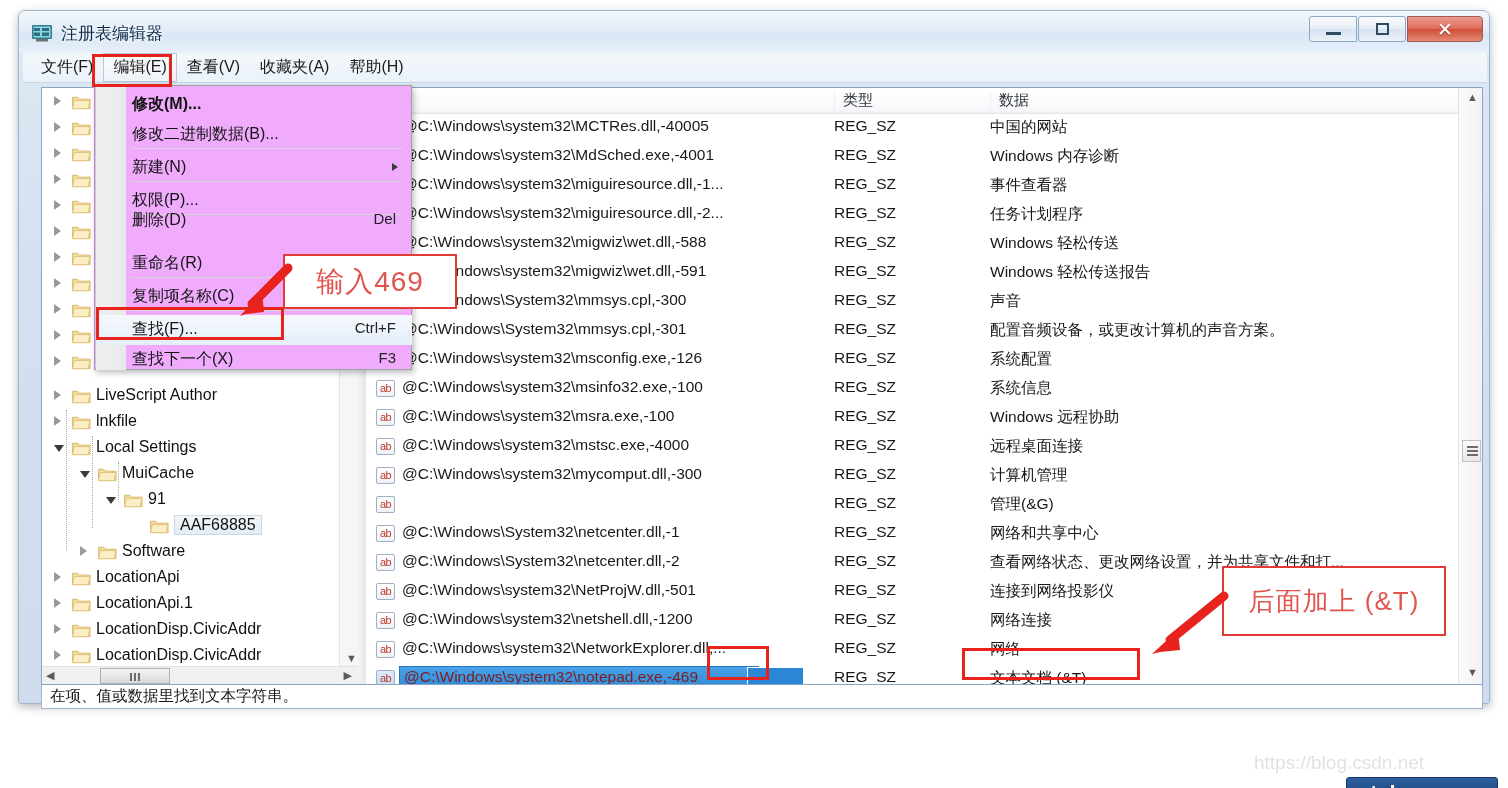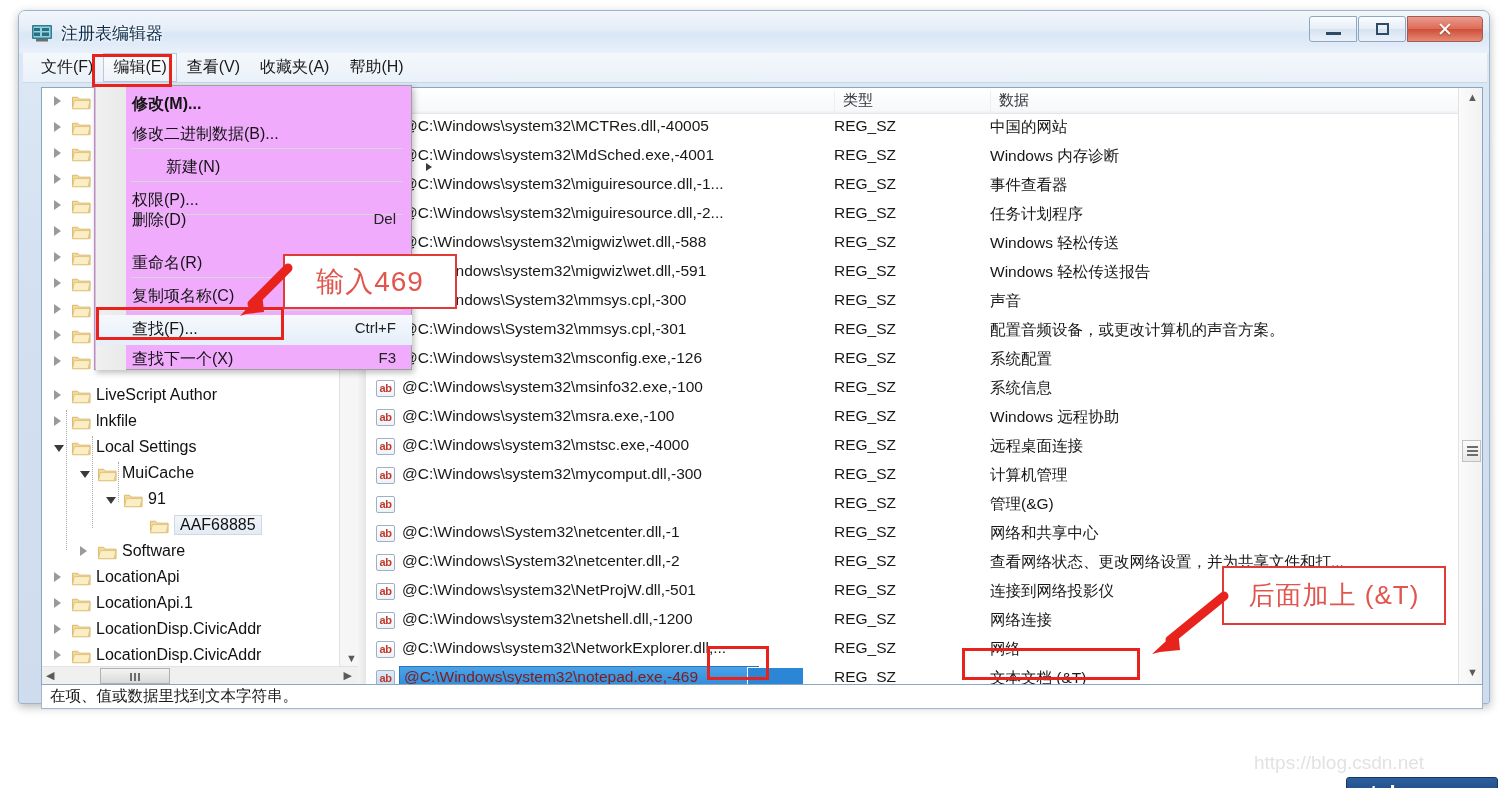--- a/index.html
+++ b/index.html
@@ -116,21 +116,21 @@
     position: absolute; top: 3px; font-size: 15px; color: #31363b;
     border-left: 1px solid #eceff3; height: 22px; padding-left: 8px;
   }
 
   .lv-rows { position: absolute; left: 0; top: 26px; width: 1092px; }
   .lvrow { position: relative; height: 29px; }
   .lvrow .ab {
     position: absolute; left: 10px; top: 5px; width: 19px; height: 17px;
     background: linear-gradient(to bottom,#ffffff,#eef2f7);
     border: 1px solid #9fb0c4; border-radius: 2px;
-    font-size: 11px; font-weight: bold; color: #c0392b;
+    font-size: 11px; font-weight: normal; color: #c0392b;
     text-align: center; line-height: 15px; letter-spacing: -.5px;
   }
   .lvrow .nm {
     position: absolute; left: 36px; top: 3px; width: 510px;
     font-size: 15.5px; color: #181818; white-space: nowrap; overflow: hidden;
   }
   .lvrow .ty { position: absolute; left: 468px; top: 3px; font-size: 15.5px; color: #181818; }
   .lvrow .dt { position: absolute; left: 624px; top: 3px; width: 470px;
                font-size: 15.5px; color: #181818; white-space: nowrap; overflow: hidden; }
   .lvrow.sel .nm-hl {
@@ -607,21 +607,21 @@
   <div class="dropdown">
     <div class="dd-strip"></div>
     <div id="dd-items">
         <div class="ddrow bold" style="top: 4px;">
           <span class="lbl">修改(M)...</span>
         </div>
         <div class="ddrow" style="top: 34px;">
           <span class="lbl">修改二进制数据(B)...</span>
         </div>
         <div class="ddsep" style="top: 62px;"></div>
-        <div class="ddrow" style="top: 67px; margin-left: 34px;">
+        <div class="ddrow" style="top: 67px;">
           <span class="lbl">新建(N)</span>
           <span class="sub"></span>
         </div>
         <div class="ddsep" style="top: 95px;"></div>
         <div class="ddrow" style="top: 100px; padding-left: 33px;">
           <span class="lbl">权限(P)...</span>
         </div>
         <div class="ddsep" style="top: 128px;"></div>
         <div class="ddrow" style="top: 120px; text-align: right;">
           <span class="lbl">删除(D)</span>
@@ -654,21 +654,21 @@
 
   <svg class="ann-arrow" style="left:232px; top:262px; width:60px; height:60px;">
     <path d="M56 6 L20 42" stroke="#e8231d" stroke-width="9" stroke-linecap="round"></path>
     <path d="M8 54 L30 30 L32 50 L14 52 Z" fill="#e8231d"></path>
   </svg>
 
   <div class="ann-rect" style="left:707px; top:646px; width:62px; height:34px;"></div>
 
   <div class="ann-rect" style="left:962px; top:648px; width:178px; height:32px;"></div>
 
-  <div class="ann-box" style="left:1222px; top:566px; width:224px; height:59px; font-size:26px;">后面加上 (&amp;T)</div>
+  <div class="ann-box" style="left:1222px; top:566px; width:224px; height:70px; font-size:26px;">后面加上 (&amp;T)</div>
 
   <svg class="ann-arrow" style="left:1132px; top:588px; width:100px; height:70px;">
     <path d="M92 8 L38 52" stroke="#e8231d" stroke-width="9" stroke-linecap="round"></path>
     <path d="M20 66 L46 42 L48 62 L28 64 Z" fill="#e8231d"></path>
   </svg>
 
   <div class="wm-text">https://blog.csdn.net</div>
   <div class="wm-badge">getsharex.com</div>
 
 </div>

